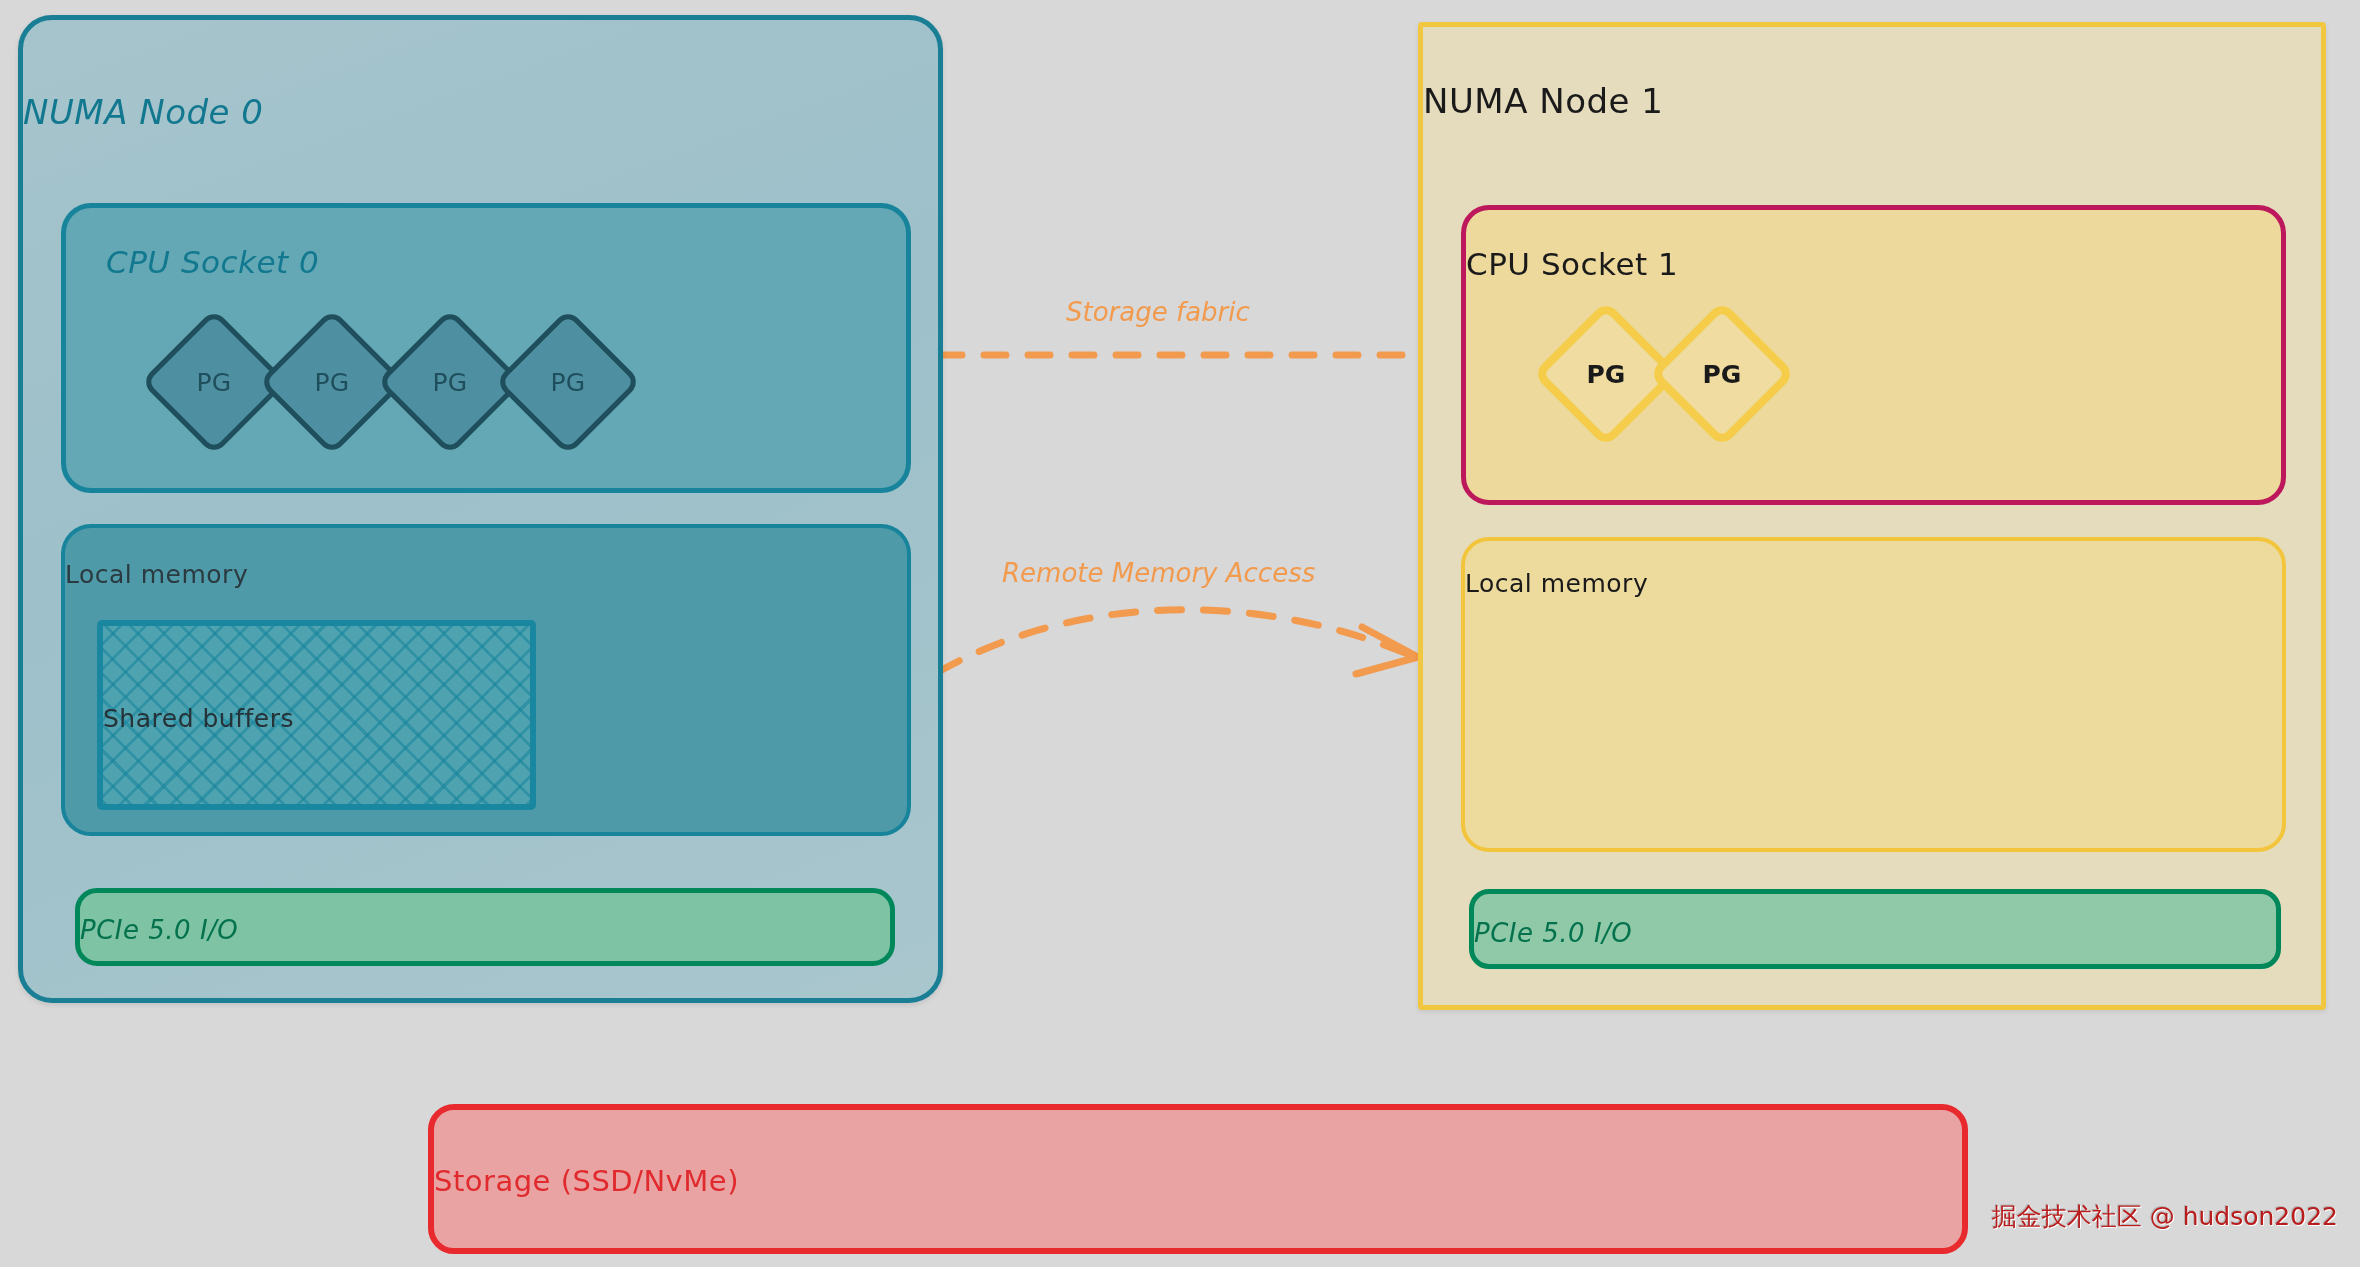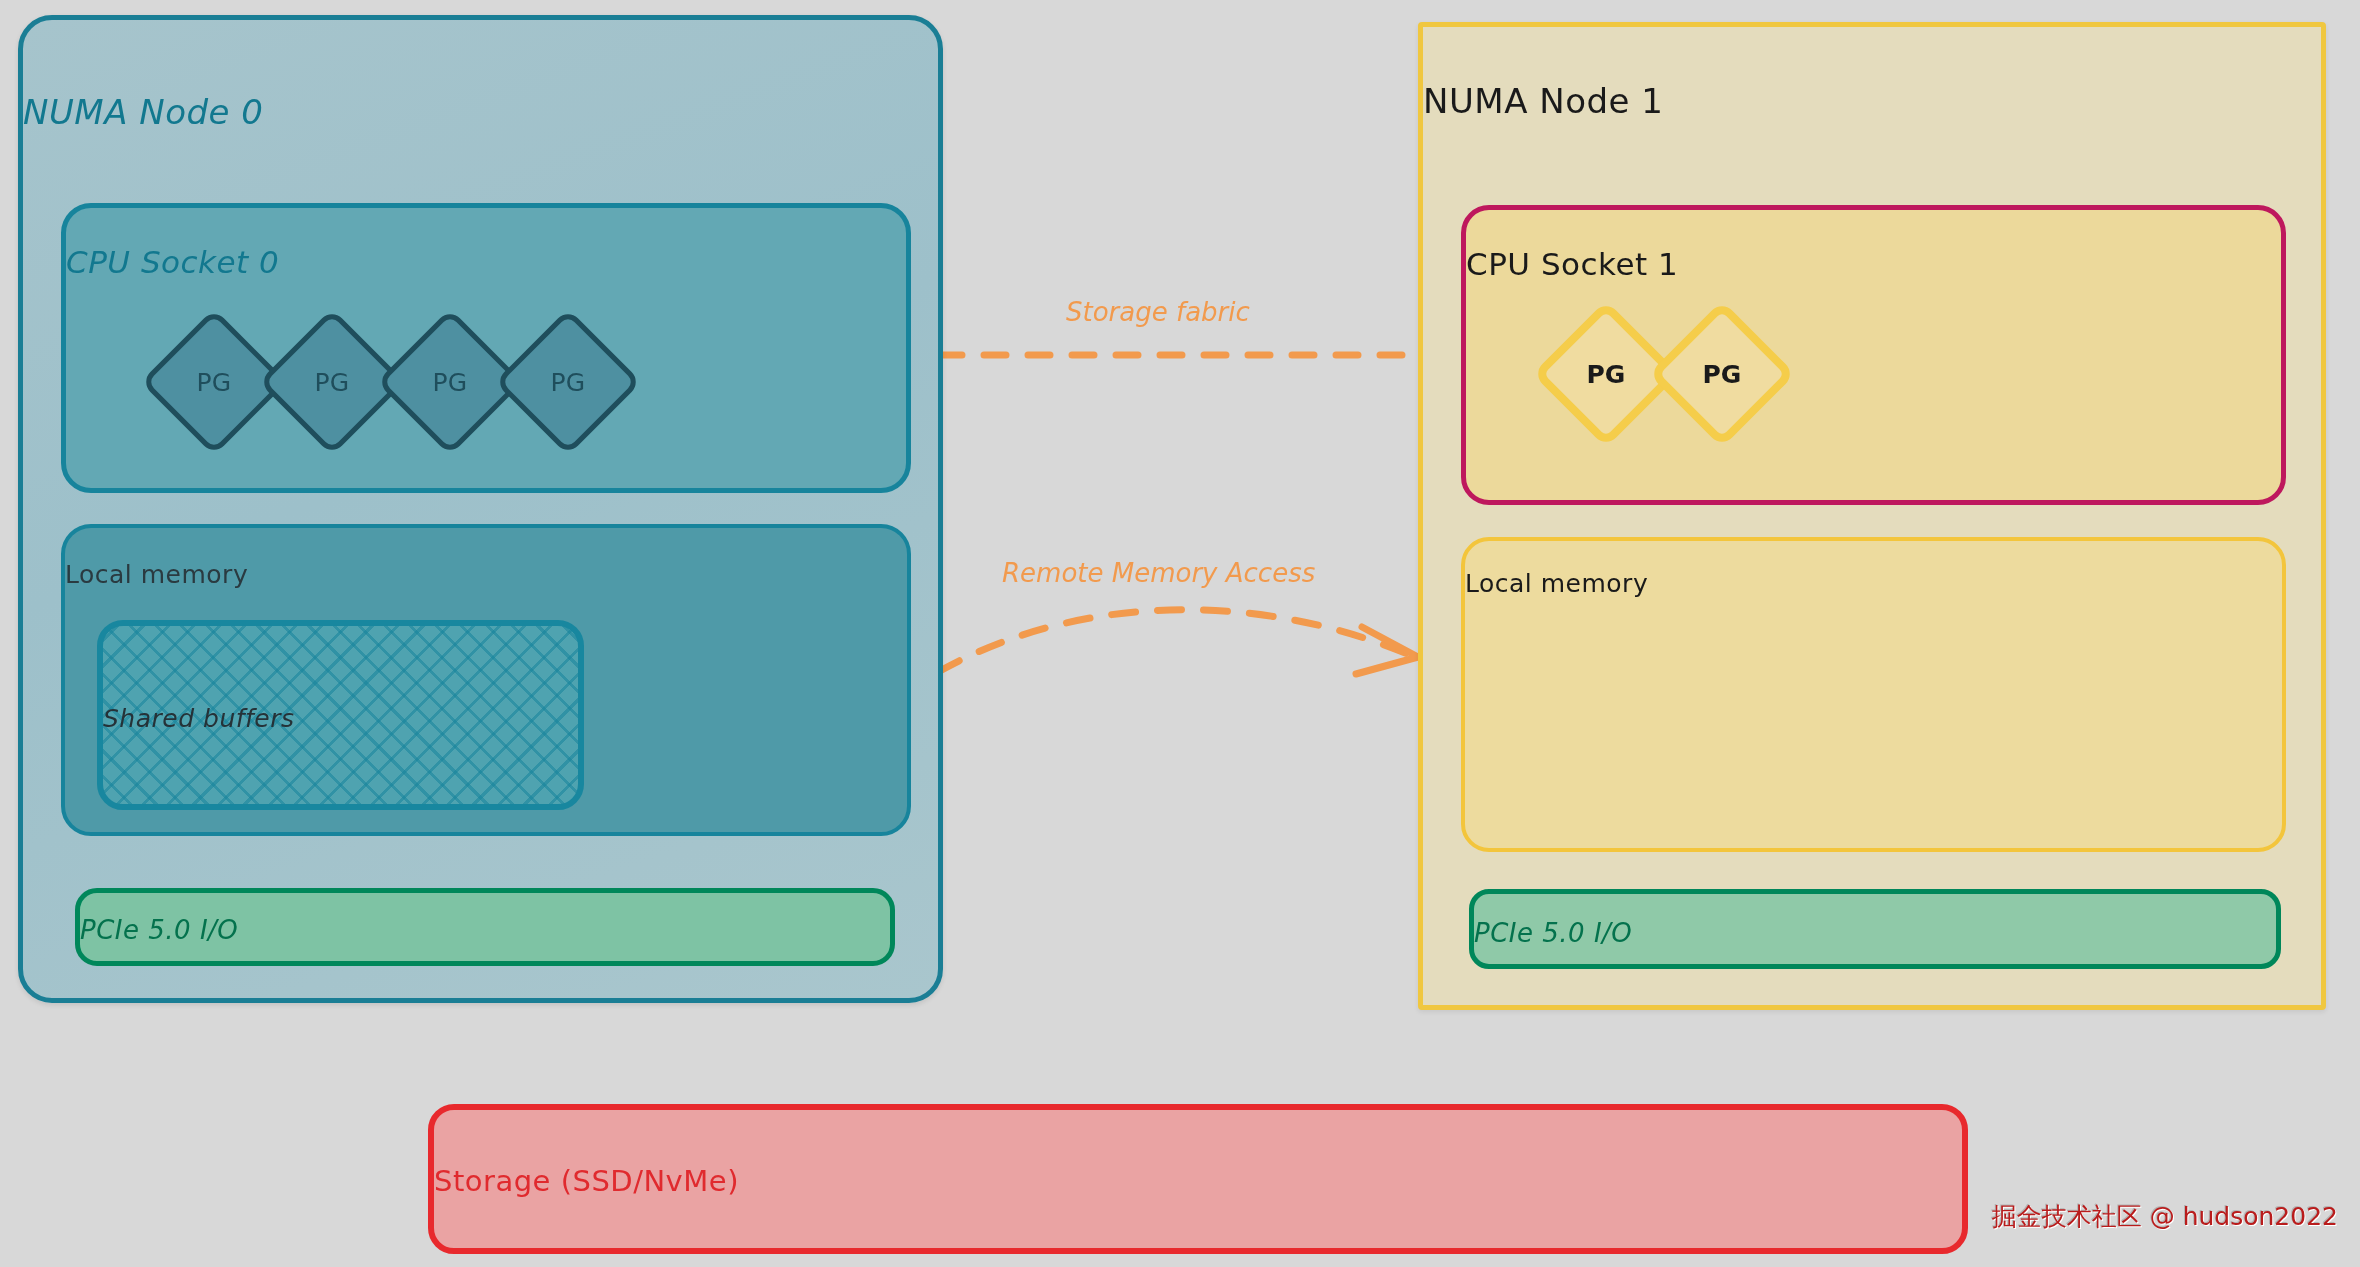--- a/index.html
+++ b/index.html
@@ -31,38 +31,37 @@
     box-shadow: 0 2px 5px rgba(0,0,0,.10);
   }
   #numa0-title { top:72px; color:#12788f; font-size:34px; font-style:italic; }
 
   #socket0 {
     left:38px; top:183px; width:850px; height:290px;
     background:#63a8b4;
     border:5px solid #17849c;
     border-radius:30px;
   }
-  #socket0-title { top:36px; color:#12788f; font-size:31px; font-style:italic; }
+  #socket0-title { top:36px; color:#12788f; font-size:31px; font-style:italic;padding-left:40px; }
 
   #mem0 {
     left:38px; top:504px; width:850px; height:312px;
     background:#4f9aa8;
     border:4px solid #17849c;
     border-radius:30px;
   }
   #mem0-title { top:32px; color:#2a3a40; font-size:25px; }
 
   #shared0 {
-    position:absolute; left:32px; top:92px; width:487px; height:190px;
-    border:6px solid #18879f; border-radius:26px;
+    position:absolute; left:32px; top:92px; width:439px; height:190px;
+    border:6px solid #18879f; border-radius:5px;
     background:
       repeating-linear-gradient(45deg, rgba(23,132,156,.55) 0 3px, rgba(0,0,0,0) 3px 18px),
       repeating-linear-gradient(-45deg, rgba(23,132,156,.55) 0 3px, rgba(0,0,0,0) 3px 18px),
       #4fa3b0;
-    font-style: italic;
   }
   #shared0-title { top:78px; color:#253238; font-size:25px; }
 
   #pcie0 {
     left:52px; top:868px; width:820px; height:78px;
     background:#7ec3a4;
     border:5px solid #00875a;
     border-radius:22px;
   }
   #pcie0-title { top:22px; color:#04724d; font-size:26px; font-style:italic; }

